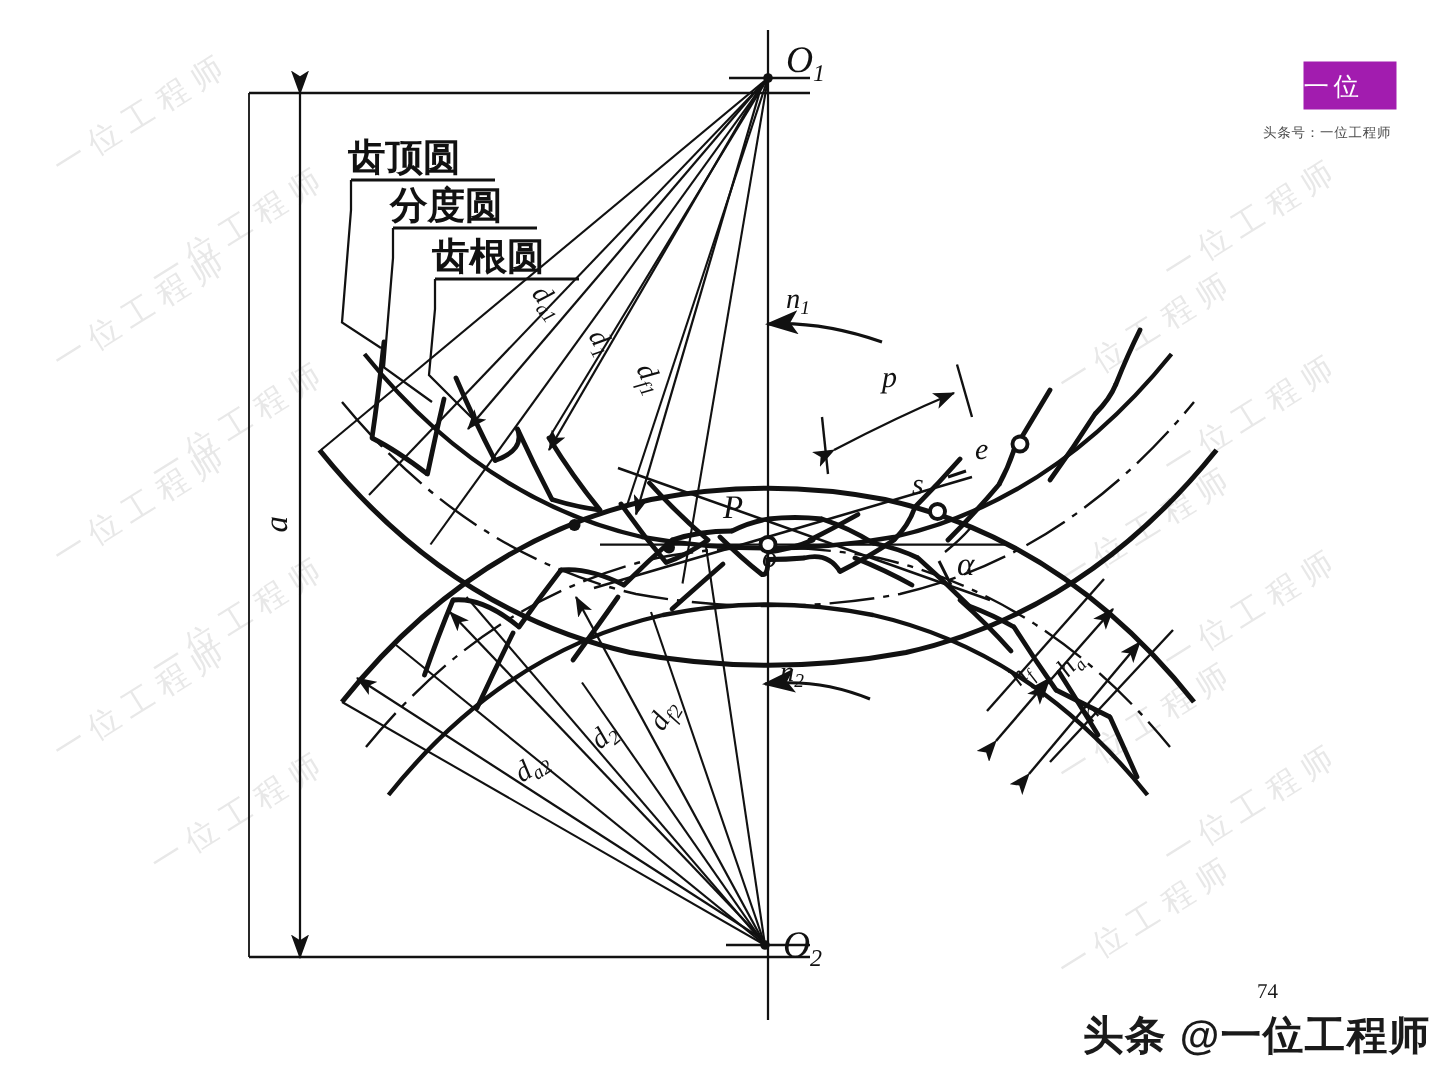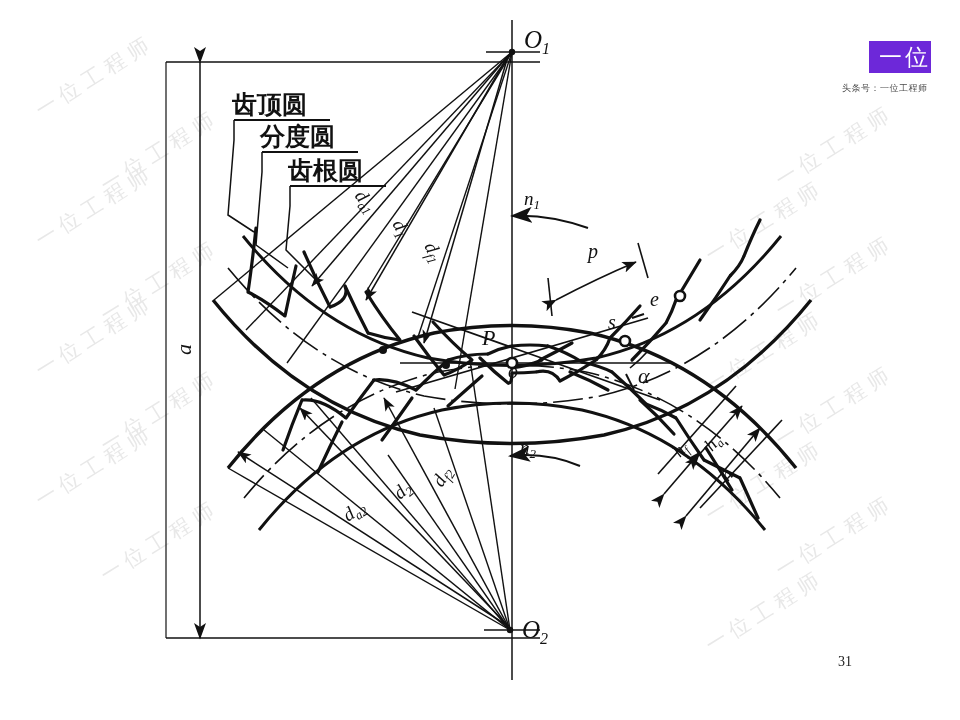--- a/index.html
+++ b/index.html
@@ -33,28 +33,28 @@
     white-space: nowrap;
     user-select: none;
     pointer-events: none;
   }
   #logo-box {
     position: absolute;
     left: 869px;
     top: 41px;
     width: 62px;
     height: 32px;
-    background: #6d28d9;
+    background: #a21caf;
     color: #ffffff;
     font-family: "Liberation Sans", sans-serif;
-    font-size: 23px;
+    font-size: 17px;
     letter-spacing: 3px;
     display: flex;
     align-items: center;
-    justify-content: flex-end;
+    justify-content: flex-start;
   }
   #logo-caption {
     position: absolute;
     left: 842px;
     top: 82px;
     width: 116px;
     text-align: left;
     color: #4a4a4a;
     font-family: "Liberation Sans", sans-serif;
     font-size: 9px;
@@ -365,15 +365,16 @@
     <text class="math-it" x="522" y="638" font-size="25">
       <tspan>O</tspan><tspan font-size="16" dy="6">2</tspan>
     </text>
   </svg>
 
   <div id="logo-box">
     <span>一位</span>
   </div>
   <div id="logo-caption">头条号：一位工程师</div>
 
-  <div id="page-number">31</div>
+  <div id="page-number">74</div>
+  <div id="footer-brand">头条 @一位工程师</div>
 
 </div>
 
 </body></html>

